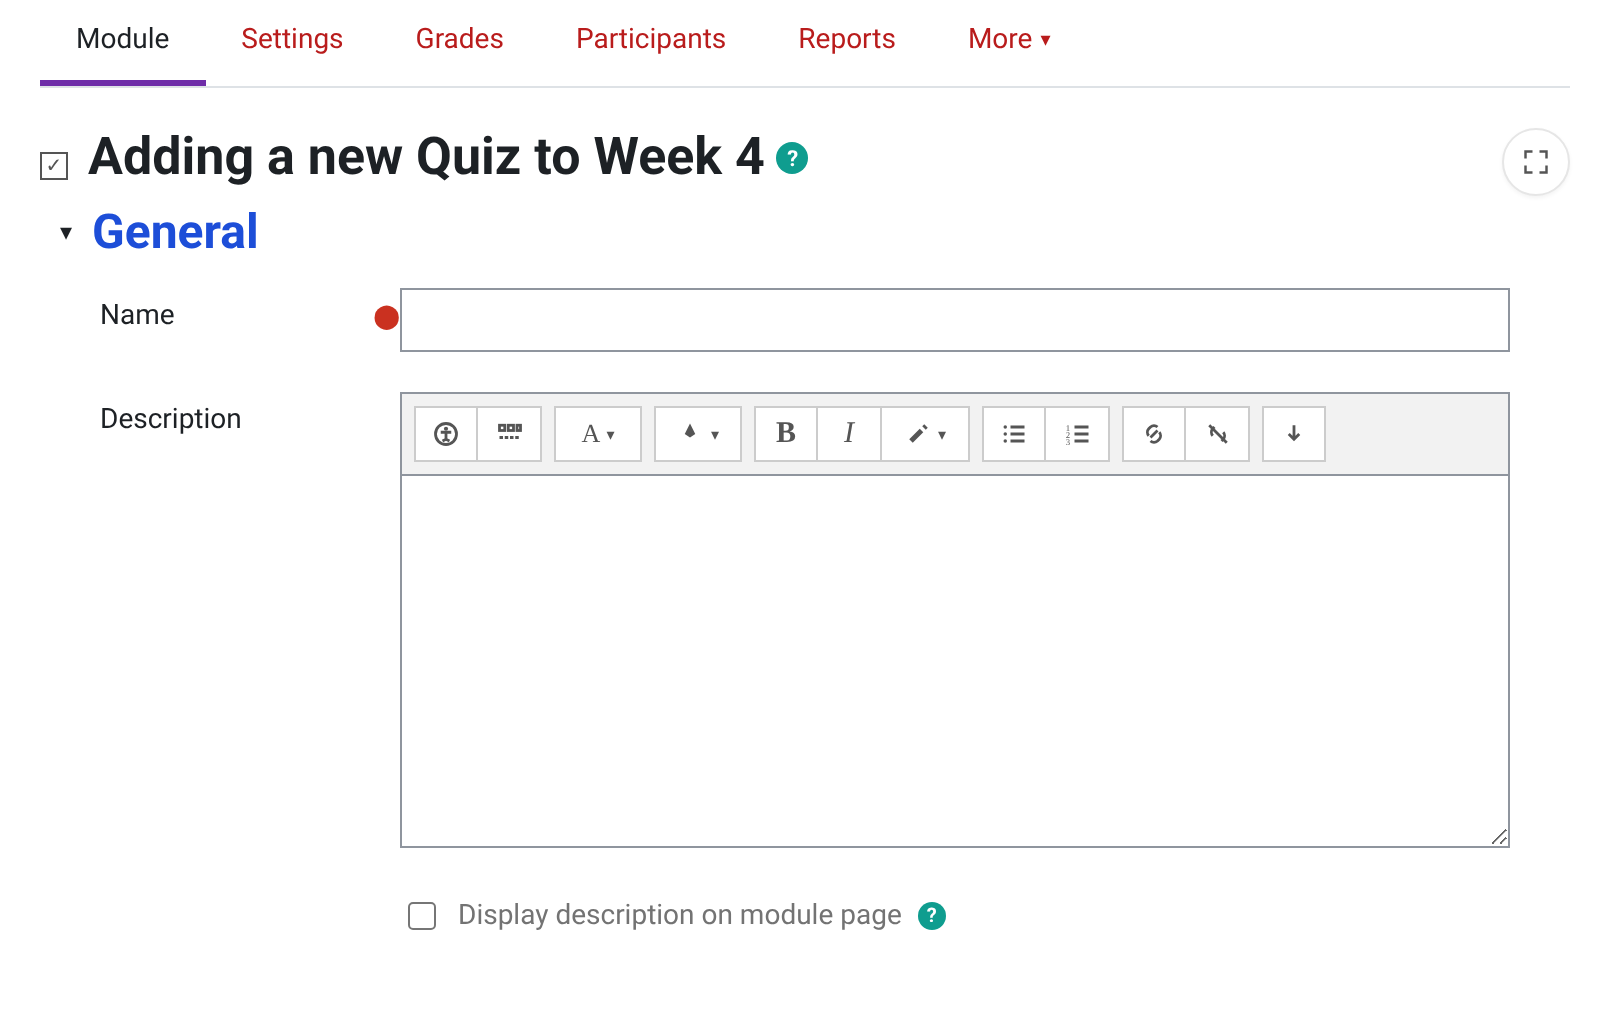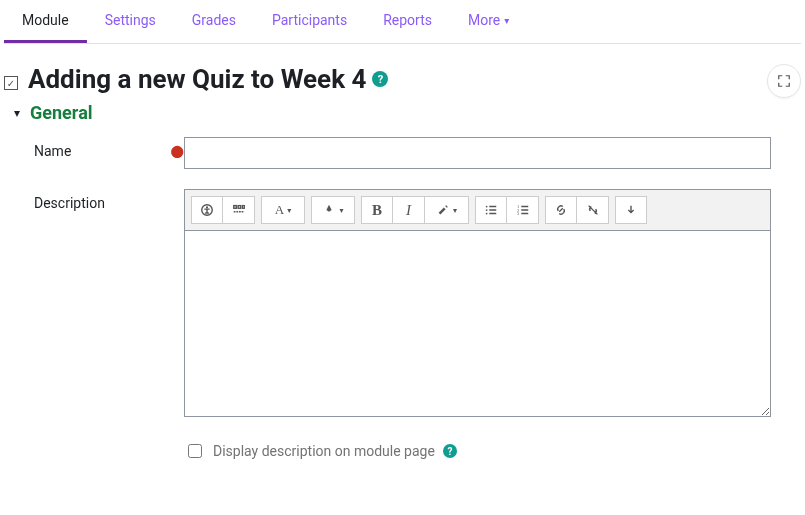--- a/index.html
+++ b/index.html
@@ -4,33 +4,33 @@
 <style>
   * { box-sizing: border-box; }
   body {
     font-family: -apple-system, BlinkMacSystemFont, "Segoe UI", Roboto, "Helvetica Neue", Arial, sans-serif;
     margin: 0;
     padding: 0;
     background: #fff;
     color: #1d2125;
     font-size: 14px;
   }
-  .page { width: 805px; padding: 0 4px; }
+  .page { width: 805px; padding: 0 20px; }
 
   
   .nav-tabs {
     display: flex;
     gap: 0;
     border-bottom: 1px solid #dee2e6;
     margin: 0 0 20px 0;
     padding: 0;
   }
   .nav-tab {
     padding: 12px 18px;
-    color: #8b5cf6;
+    color: #b91c1c;
     cursor: pointer;
     border-bottom: 3px solid transparent;
     font-size: 14px;
     display: flex;
     align-items: center;
     gap: 4px;
   }
   .nav-tab.active {
     color: #1d2125;
     border-bottom-color: #6f2da8;
@@ -99,23 +99,23 @@
     align-items: center;
     gap: 10px;
     margin: 0 0 14px 10px;
     cursor: pointer;
   }
   .section-header .tri {
     font-size: 12px;
     transform: rotate(0deg);
   }
   .section-header h2 {
-    font-size: 18px;
+    font-size: 24px;
     font-weight: 700;
-    color: #15803d;
+    color: #1d4ed8;
     margin: 0;
   }
 
   
   .form-row {
     display: flex;
     align-items: flex-start;
     margin-bottom: 20px;
   }
   .label-col {

